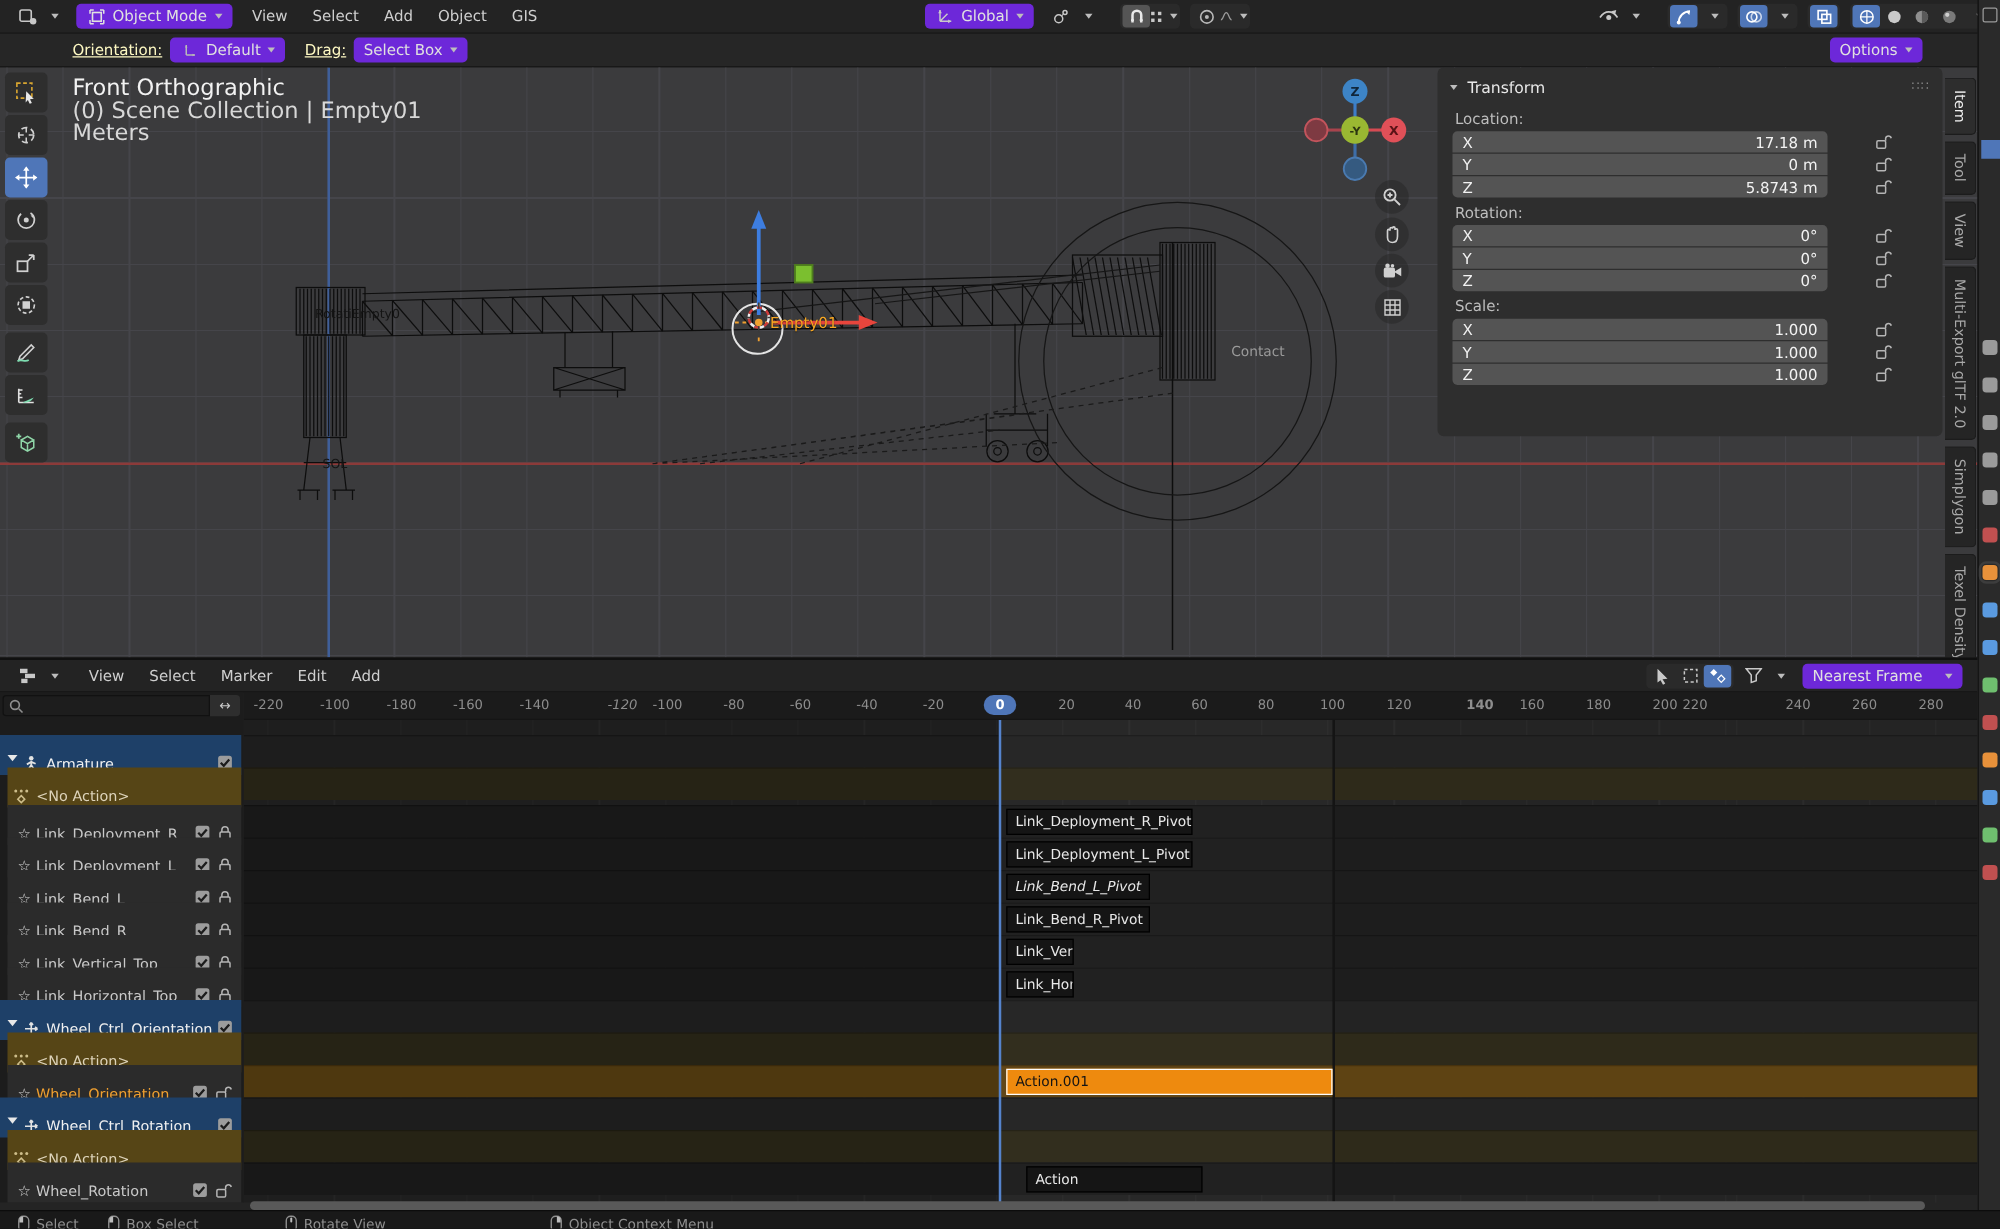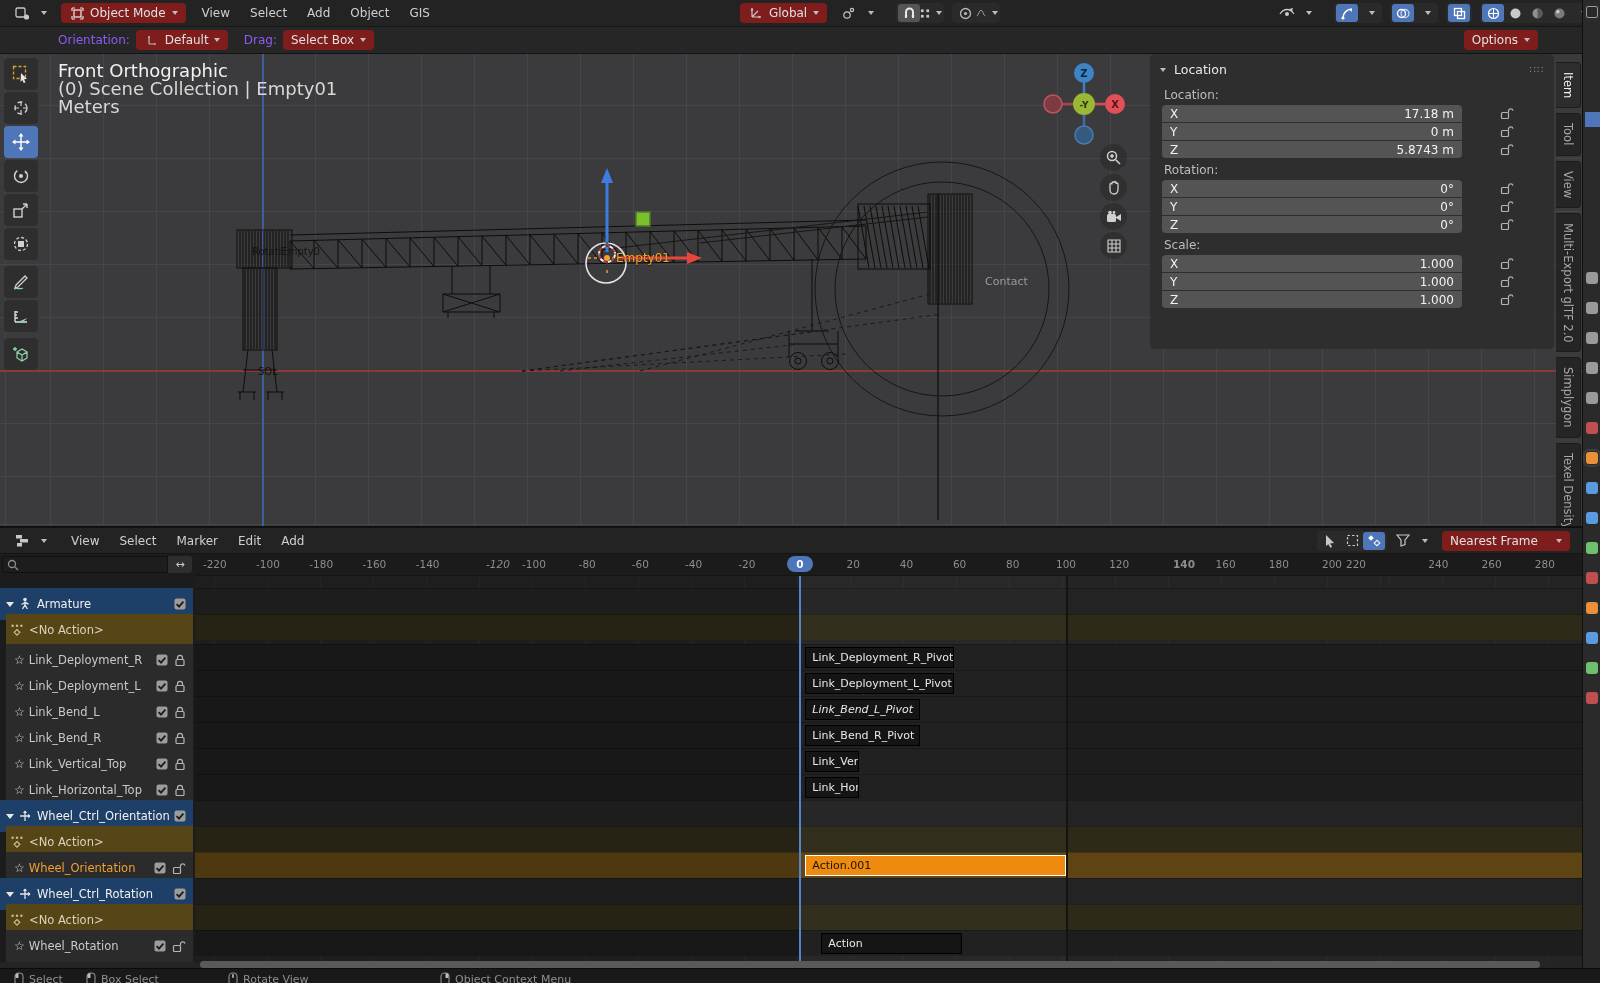--- a/index.html
+++ b/index.html
@@ -4,24 +4,24 @@
 <style>
   html,body{margin:0;padding:0;background:#111;}
   #app{position:relative;width:1600px;height:983px;background:#1a1a1a;overflow:hidden;
        font-family:"DejaVu Sans",sans-serif;font-size:12px;color:#cfcfcf;-webkit-font-smoothing:antialiased;}
   #app *{box-sizing:border-box;}
   .abs{position:absolute;}
   .chev{width:0;height:0;border-left:3.5px solid transparent;border-right:3.5px solid transparent;border-top:4.5px solid #bdbdbd;display:inline-block;margin-left:6px;flex:0 0 auto;}
   
   #vp-header{position:absolute;left:0;top:0;width:1600px;height:27px;background:#232323;border-bottom:1px solid #161616;display:flex;align-items:center;padding:0 6px;}
   #tool-settings{position:absolute;left:0;top:27px;width:1600px;height:27px;background:#262626;border-bottom:1px solid #141414;display:flex;align-items:center;padding:0 10px;}
-  .hbtn{display:inline-flex;align-items:center;height:20px;padding:0 8px;background:#7f1d1d;border-radius:4px;color:#e0e0e0;margin-right:6px;white-space:nowrap;}
+  .hbtn{display:inline-flex;align-items:center;height:20px;padding:0 8px;background:#6d28d9;border-radius:4px;color:#e0e0e0;margin-right:6px;white-space:nowrap;}
   .hbtn.flat{background:transparent;}
   .menu-item{padding:0 10px;color:#cfcfcf;height:20px;display:inline-flex;align-items:center;}
-  .lbl{color:#8b5cf6;margin:0 6px 0 10px;}
+  .lbl{color:#fef9c3;margin:0 6px 0 10px;text-decoration:underline;}
   .icn{display:inline-flex;align-items:center;justify-content:center;width:16px;height:16px;margin-right:5px;}
   .icn svg{display:block;}
   #vp-center{display:flex;align-items:center;margin-left:300px;}
   #vp-right{display:flex;align-items:center;margin-left:auto;}
   .seg{display:flex;align-items:center;background:#2a2a2a;border-radius:4px;margin-left:8px;height:20px;padding:0 2px;}
   .seg .sbtn{width:22px;height:18px;display:flex;align-items:center;justify-content:center;border-radius:3px;}
   .seg .sbtn.on{background:#4f76b8;}
   
   #viewport{position:absolute;left:0;top:54px;width:1582px;height:472px;background:#3b3b3d;overflow:hidden;
     background-image:repeating-linear-gradient(to right,#45454a 0 1px,transparent 1px 53px),
@@ -72,21 +72,21 @@
   #range-dim-left{position:absolute;left:0;top:0;width:605px;height:386px;background:rgba(0,0,0,.16);}
   #range-lite{position:absolute;top:0;height:386px;background:rgba(255,255,255,.02);}
   #end-line{position:absolute;top:0;width:2px;height:386px;background:#141414;}
   #playhead{position:absolute;top:0;width:2px;height:386px;background:#5583cc;}
   .strip{position:absolute;height:21px;background:#151515;border:1px solid #000;color:#e8e8e8;font-size:11px;display:flex;align-items:center;padding:0 6px;white-space:nowrap;overflow:hidden;}
   .strip.sel{background:#ee8a0e;border:1.5px solid #fdfdfd;color:#141414;}
   
   #nla-channels{position:absolute;left:0;top:26px;width:195px;height:408px;background:#1c1c1c;}
   #nla-search{position:absolute;left:2px;top:2px;width:166px;height:17px;background:#1d1d1d;border:1px solid #111;border-radius:3px 0 0 3px;display:flex;align-items:center;padding:0 4px;}
   #nla-search-exp{position:absolute;left:168px;top:2px;width:24px;height:17px;background:#2e2e2e;border-radius:0 3px 3px 0;color:#c8c8c8;display:flex;align-items:center;justify-content:center;font-size:11px;}
-  .chrow{position:absolute;left:0;width:193px;height:24px;display:flex;align-items:center;padding:16px 4px;background:#2b2b2b;color:#c9c9c9;font-size:11.5px;white-space:nowrap;}
+  .chrow{position:absolute;left:0;width:193px;height:24px;display:flex;align-items:flex-start;padding:16px 4px;background:#2b2b2b;color:#c9c9c9;font-size:11.5px;white-space:nowrap;}
   .chrow.obj{background:#1e4068;color:#f0f0f0;}
   .chrow.act{left:6px;width:187px;background:#564516;color:#ddd3ba;}
   .chrow.trk{left:6px;width:187px;}
   .chrow .tri{width:0;height:0;border-left:4px solid transparent;border-right:4px solid transparent;border-top:5px solid #e8e8e8;margin:0 4px 0 2px;}
   .chrow .star{font-size:12px;margin:0 4px;color:#d5d5d5;}
   .chrow .cicon{display:inline-flex;width:15px;margin-right:4px;}
   .chrow .sp{flex:1;}
   .chrow.orange{color:#f0a030;}
   .cbx{display:inline-flex;margin:0 3px;}
   
@@ -550,21 +550,21 @@
       </div>
     <div class="navbtn" style="top:178px">
         <svg width="14" height="14" viewBox="0 0 14 14">
           <path d="M1 1h12v12H1zM1 5h12M1 9h12M5 1v12M9 1v12" stroke="#d0d0d0" stroke-width="1.1" fill="none"></path>
         </svg>
       </div>
 
     <div id="n-panel">
       <div class="phead">
         <span class="chev" style="margin:0 8px 0 0"></span>
-        <span>Location</span>
+        <span>Transform</span>
         <span class="grip">∷∷</span>
       </div>
       <div class="sec-lbl">Location:</div>
       <div class="sgrp" id="loc-rows">
           <div class="srow">
             <div class="slider">
               <div>X</div>
               <div>17.18 m</div>
             </div>
             <div class="lockc">

